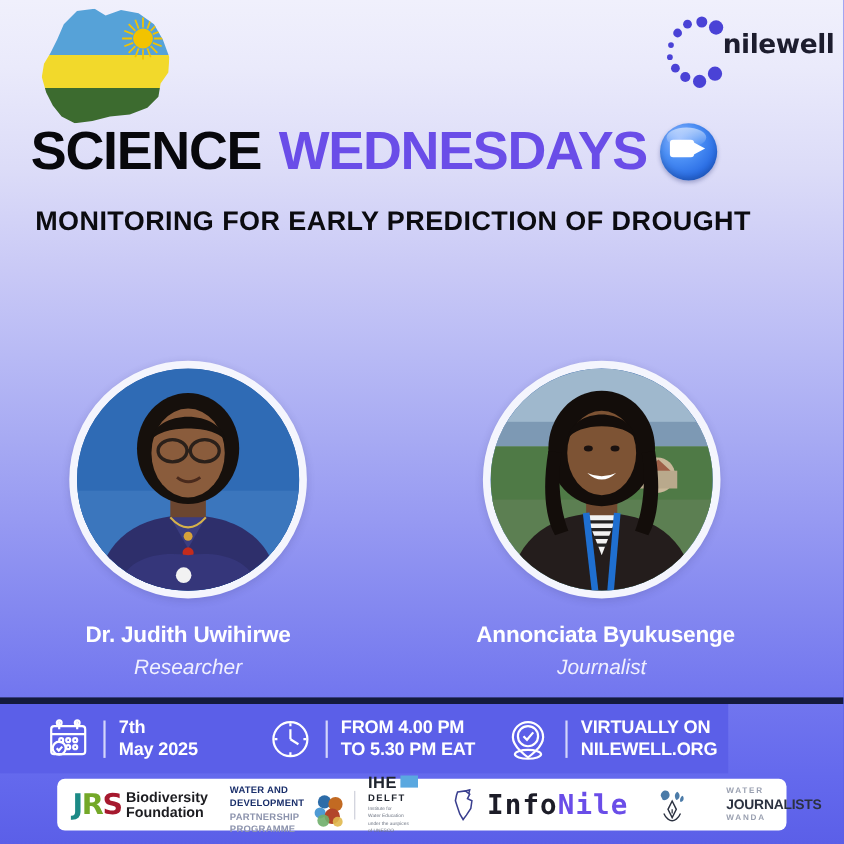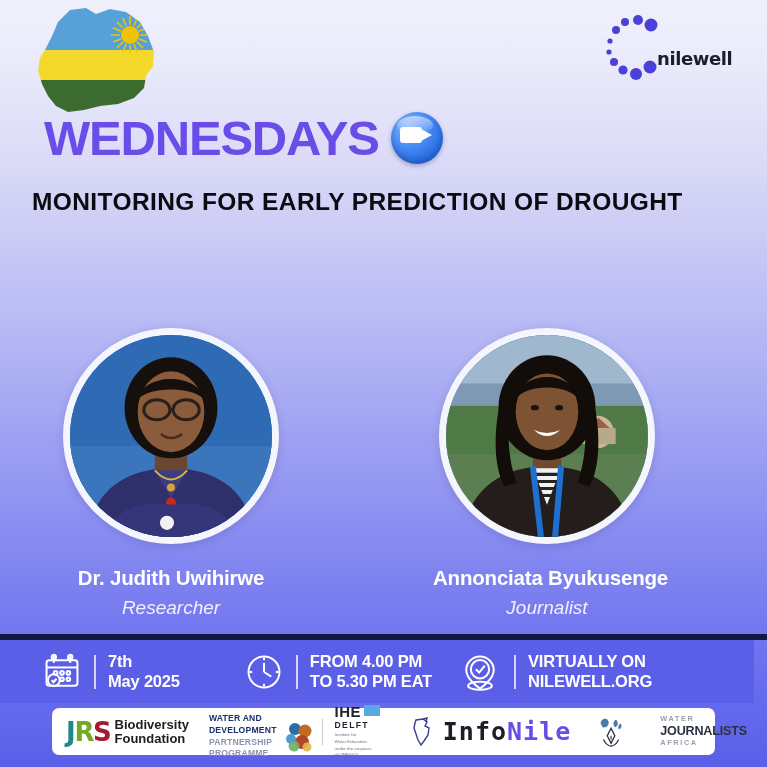--- a/index.html
+++ b/index.html
@@ -23,22 +23,22 @@
       #6469ed 92%,
       #5b5fe8 100%);
   }
 
   
   .rw-map{position:absolute;left:26px;top:6px;width:148px;height:110px;}
 
   
   .nilewell{position:absolute;right:22px;top:14px;width:140px;height:66px;}
   .nilewell .nw-word{
-    position:absolute;left:52px;top:34px;
-    font-size:18px;font-weight:700;color:#1d1d2e;letter-spacing:-0.4px;
+    position:absolute;left:52px;top:12px;
+    font-size:24px;font-weight:700;color:#1d1d2e;letter-spacing:-0.4px;
     font-family:"DejaVu Sans",sans-serif;
   }
   .nw-dots{position:absolute;left:0;top:0;width:56px;height:66px;}
 
   
   .title-row{
     position:absolute;left:28px;top:112px;
     display:flex;align-items:center;gap:0;
   }
   .t-science{
@@ -100,21 +100,21 @@
   }
 
   
   .divider{
     position:absolute;left:0;top:634px;width:767px;height:6px;
     background:#141a3d;
   }
 
   
   .infobar{
-    position:absolute;left:0;top:640px;width:754px;height:63px;
+    position:absolute;left:0;top:640px;width:662px;height:63px;
     background:#5b5fe8;display:flex;align-items:center;
   }
   .info-item{display:flex;align-items:center;}
   .info-ico{flex:0 0 auto;display:flex;align-items:center;justify-content:center;}
   .vrule{
     width:2px;height:34px;background:#e9eafe;opacity:.85;
     margin:0 12px;flex:0 0 auto;
   }
   .info-txt{
     color:#ffffff;font-weight:700;font-size:16.5px;line-height:1.2;
@@ -213,20 +213,21 @@
         <circle cx="9" cy="48" r="4"></circle>
         <circle cx="18" cy="56" r="4.6"></circle>
         <circle cx="31" cy="60" r="6"></circle>
         <circle cx="45" cy="53" r="6.5"></circle>
       </g>
     </svg>
     <div class="nw-word">nilewell</div>
   </div>
 
   <div class="title-row">
+    <span class="t-science">SCIENCE</span>
     <span class="t-wed">WEDNESDAYS</span>
     <span class="zoom-badge">
       <span class="zoom-gloss"></span>
     </span>
   </div>
 
   <div class="subtitle">
     <span class="ln"><span class="sm">MONITORING FOR EARLY PREDICTION OF DROUGHT</span></span>
   </div>
 
@@ -440,19 +441,19 @@
         <path d="M6 9 C6 4 12 2 14 6 C16 10 12 14 8 13 Z" fill="#4b7ba8"></path>
         <path d="M22 5 C25 7 25 12 21 13 C19 10 19 7 22 5 Z" fill="#4b7ba8"></path>
         <path d="M27 9 C29 11 28 15 25 15 C24 13 25 10 27 9 Z" fill="#4b7ba8"></path>
         <path d="M17 14 L21 22 L17 30 L13 22 Z" fill="none" stroke="#2b3140" stroke-width="1.4"></path>
         <line x1="17" y1="22" x2="17" y2="26" stroke="#2b3140" stroke-width="1.2"></line>
         <path d="M9 26 C11 31 15 33 17 33 C19 33 23 31 25 26" fill="none" stroke="#2b3140" stroke-width="1.3"></path>
       </svg>
       <span class="wja-txt">
         <span style="display:block" class="wja-1">WATER</span>
         <span style="display:block" class="wja-2">JOURNALISTS</span>
-        <span style="display:block" class="wja-3">AFRICA</span>
+        <span style="display:block" class="wja-3">WANDA</span>
       </span>
     </div>
 
   </div>
 
 </div>
 
 </body></html>

